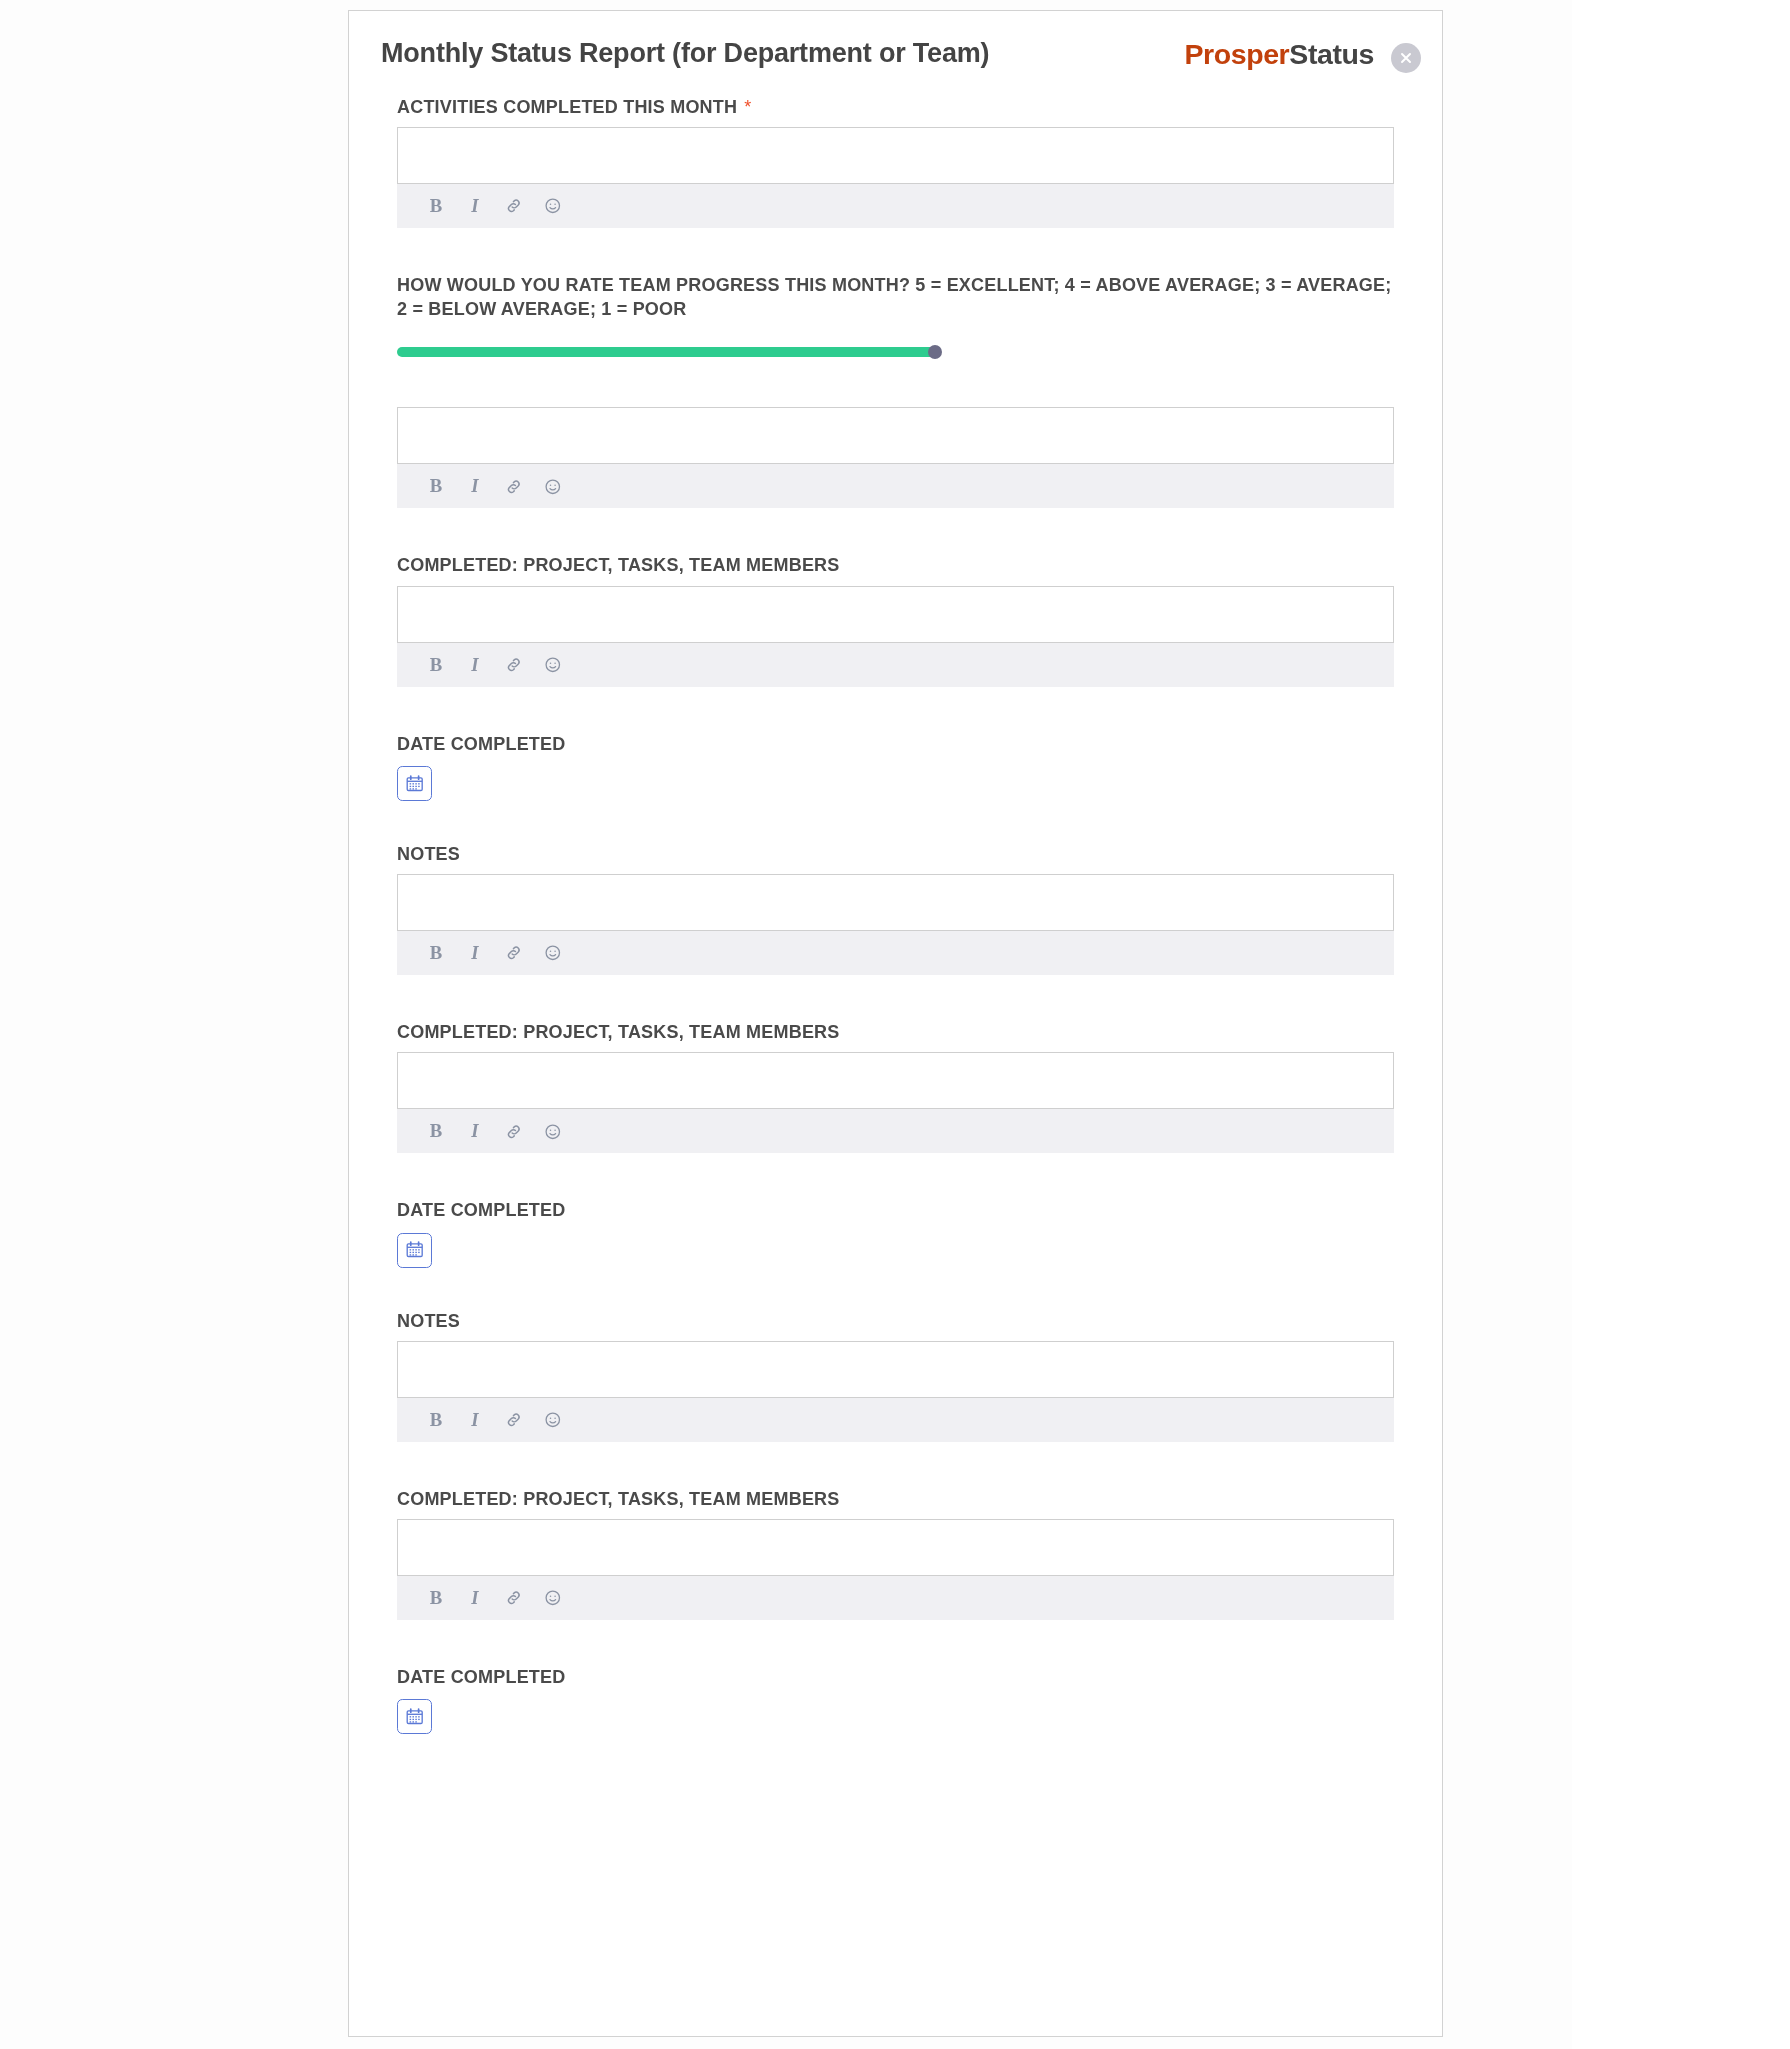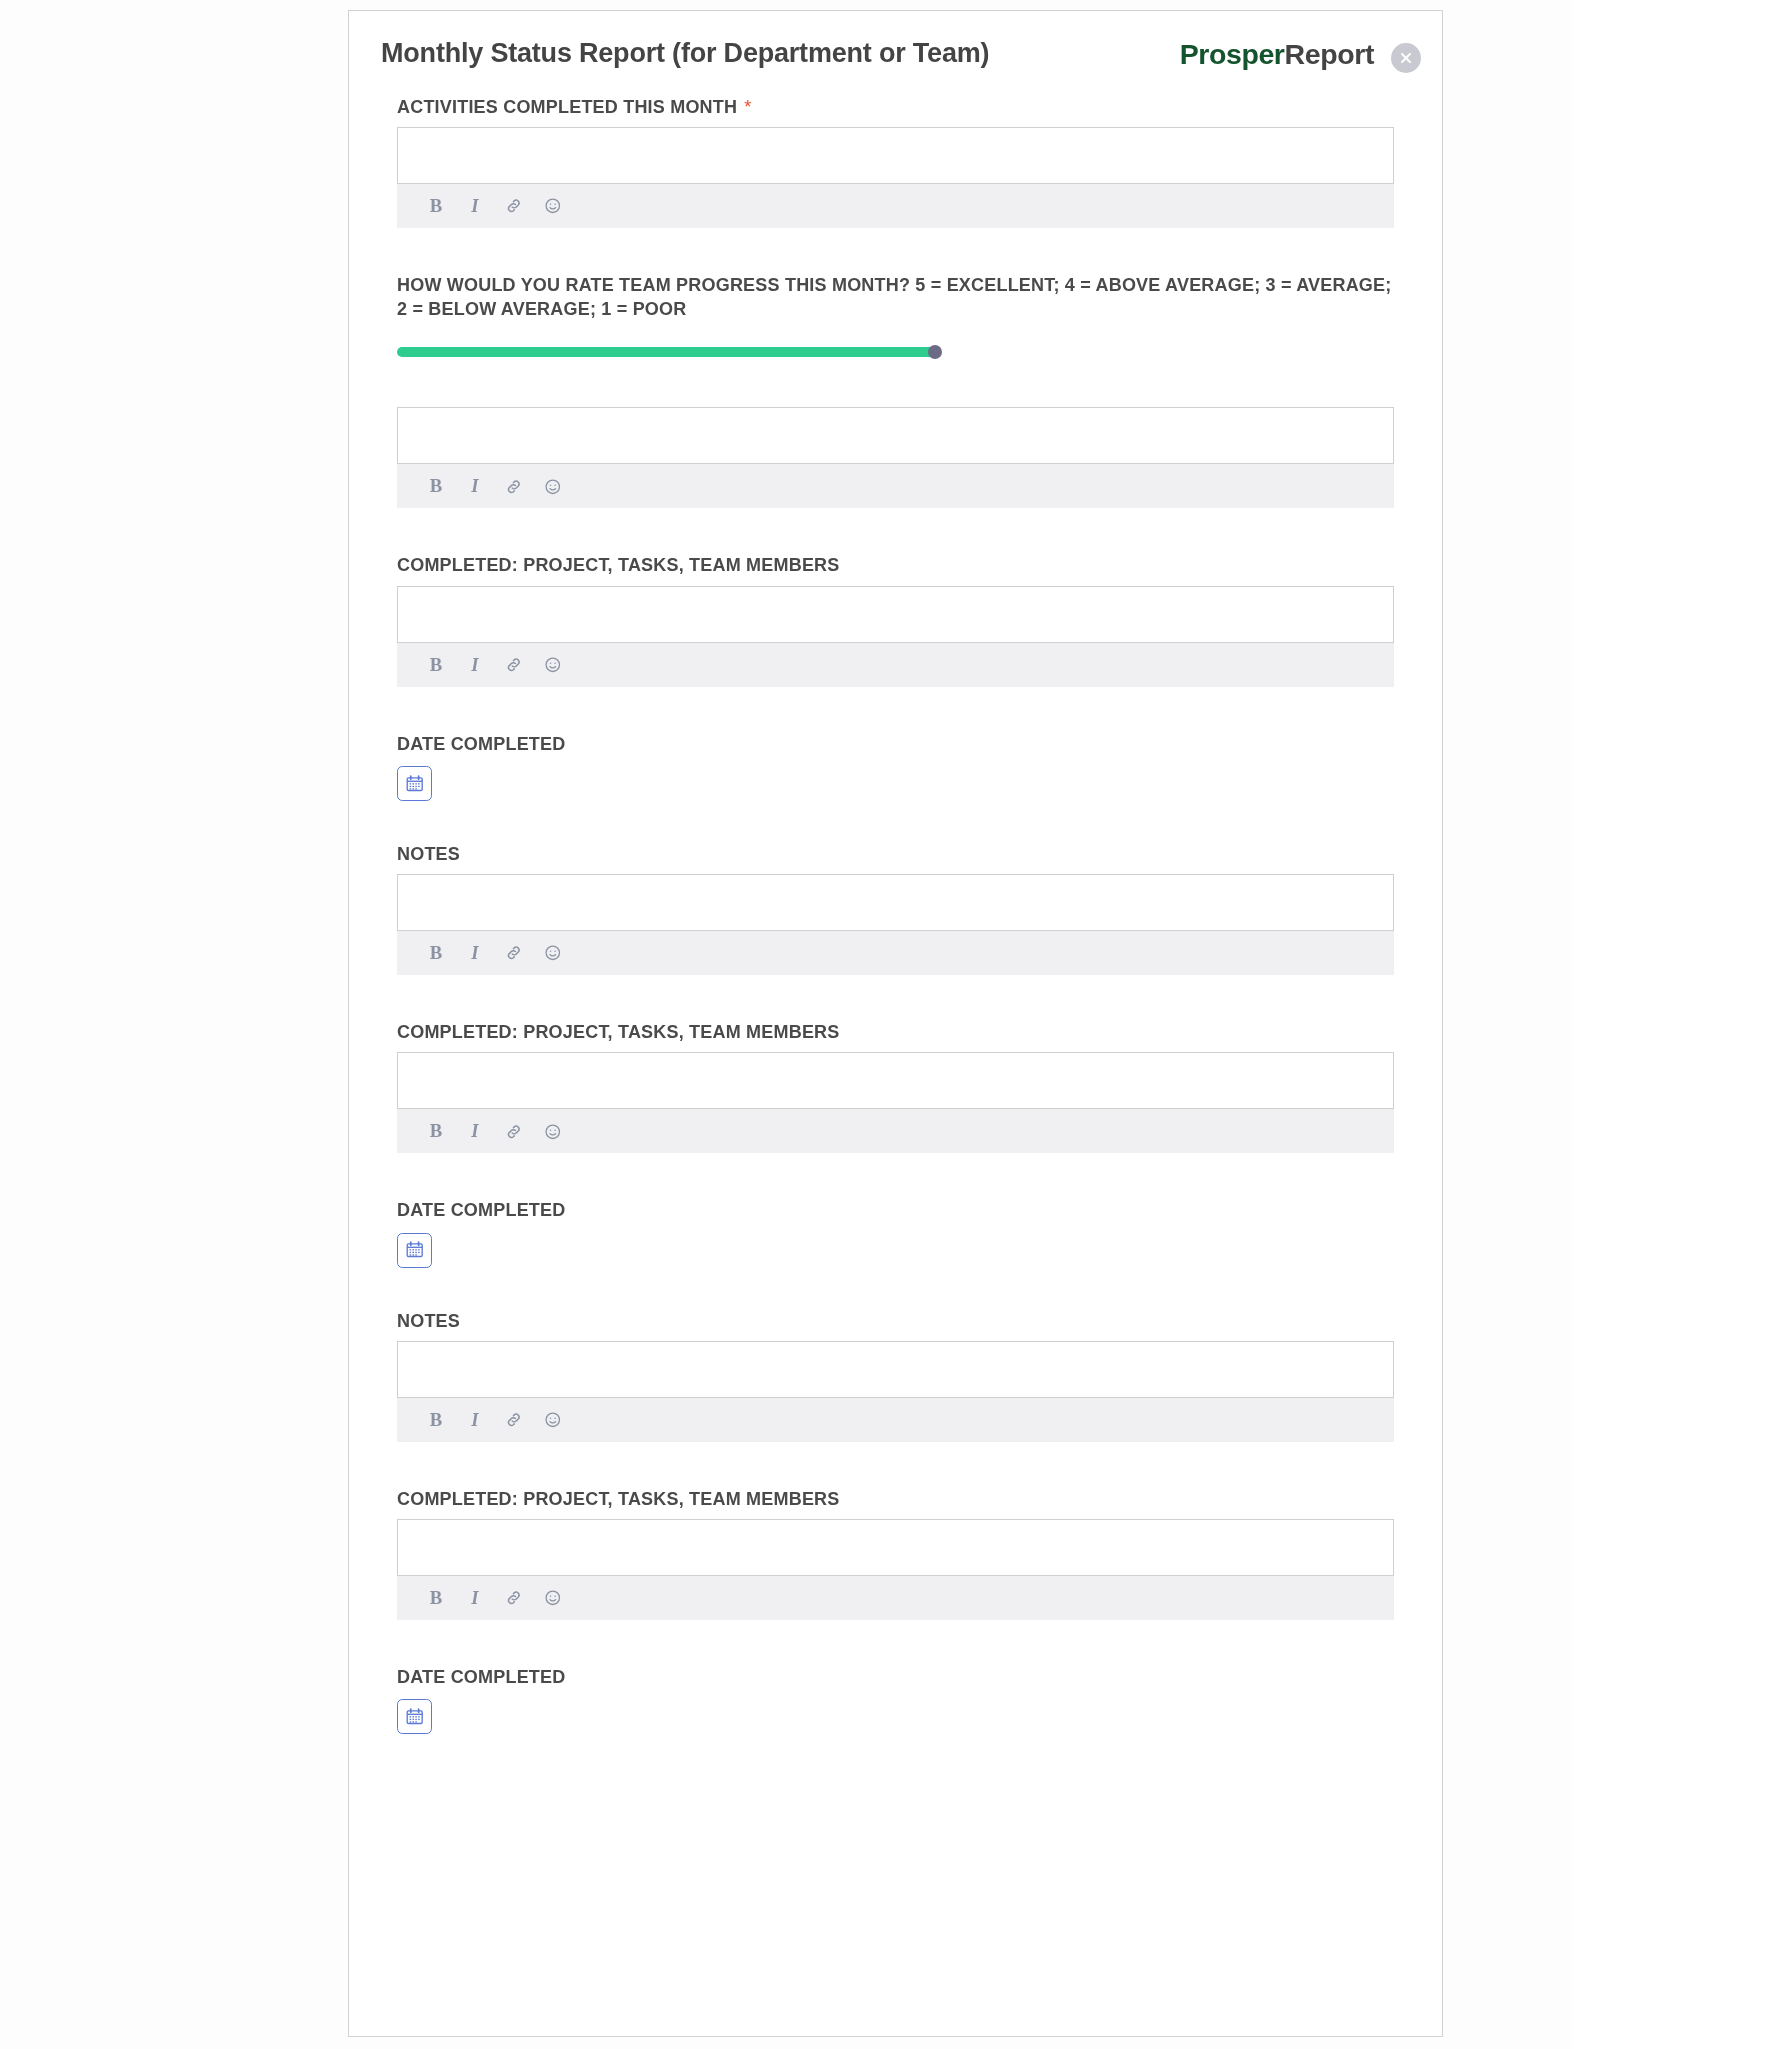--- a/index.html
+++ b/index.html
@@ -58,21 +58,21 @@
   }
   .brand-logo {
     position: absolute;
     right: 36px;
     top: 0px;
     font-size: 28.5px;
     font-weight: bold;
     letter-spacing: -0.4px;
     white-space: nowrap;
   }
-  .brand-prosper { color: #14532d; }
+  .brand-prosper { color: #c2410c; }
   .brand-forms { color: #444444; }
 
   .close-btn {
     position: absolute;
     right: -10.7px;
     top: 5.3px;
     width: 30px;
     height: 30px;
     border-radius: 50%;
     background: #c9c9d1;
@@ -199,21 +199,21 @@
 </head>
 <body>
 
 <div class="page">
   <div class="form-card">
     <div class="card-inner">
 
       <div class="header-row">
         <div class="form-title">Monthly Status Report (for Department or Team)</div>
         <div class="brand-logo">
-          <span class="brand-prosper">Prosper</span><span class="brand-forms">Report</span>
+          <span class="brand-prosper">Prosper</span><span class="brand-forms">Status</span>
         </div>
         <div class="close-btn">
           <svg width="16" height="16" viewBox="0 0 18 18" aria-hidden="true">
             <path d="M4.5 4.5 L13.5 13.5 M13.5 4.5 L4.5 13.5" stroke="#ffffff" stroke-width="2.2" stroke-linecap="round"></path>
           </svg>
         </div>
       </div>
 
       <div class="fields">
           <div class="field-block">

